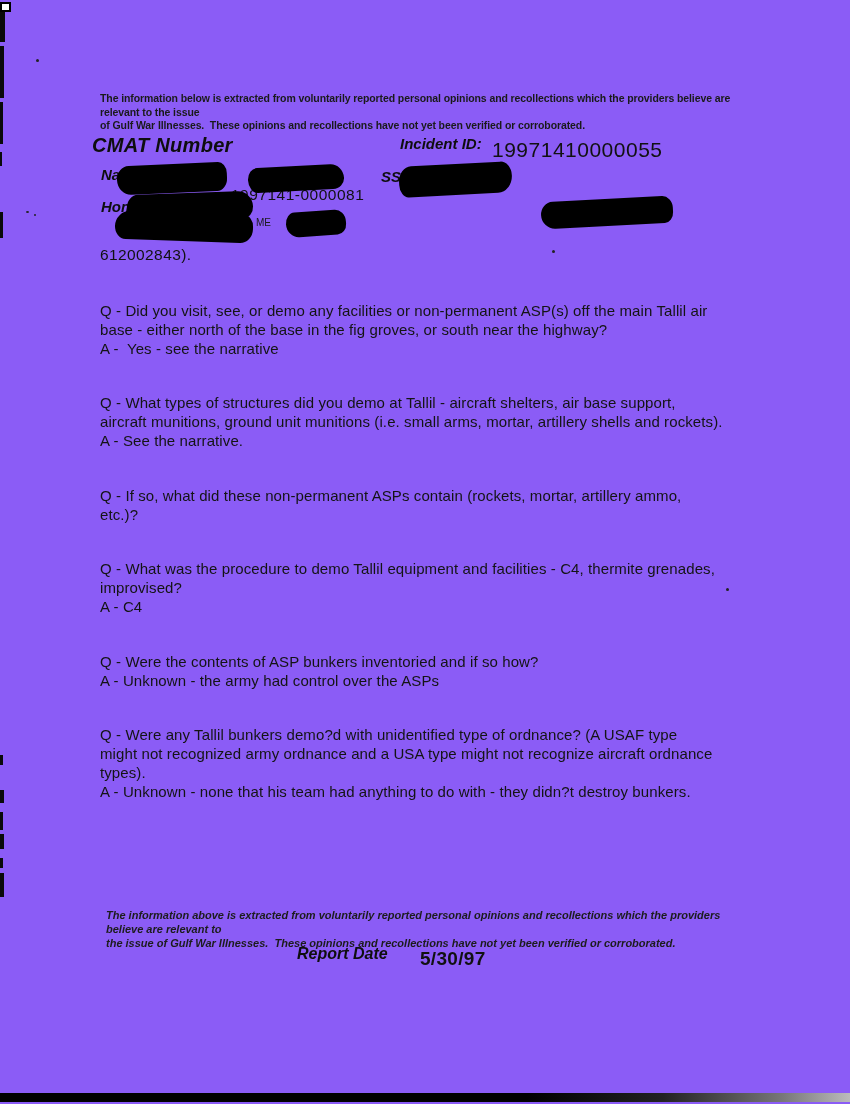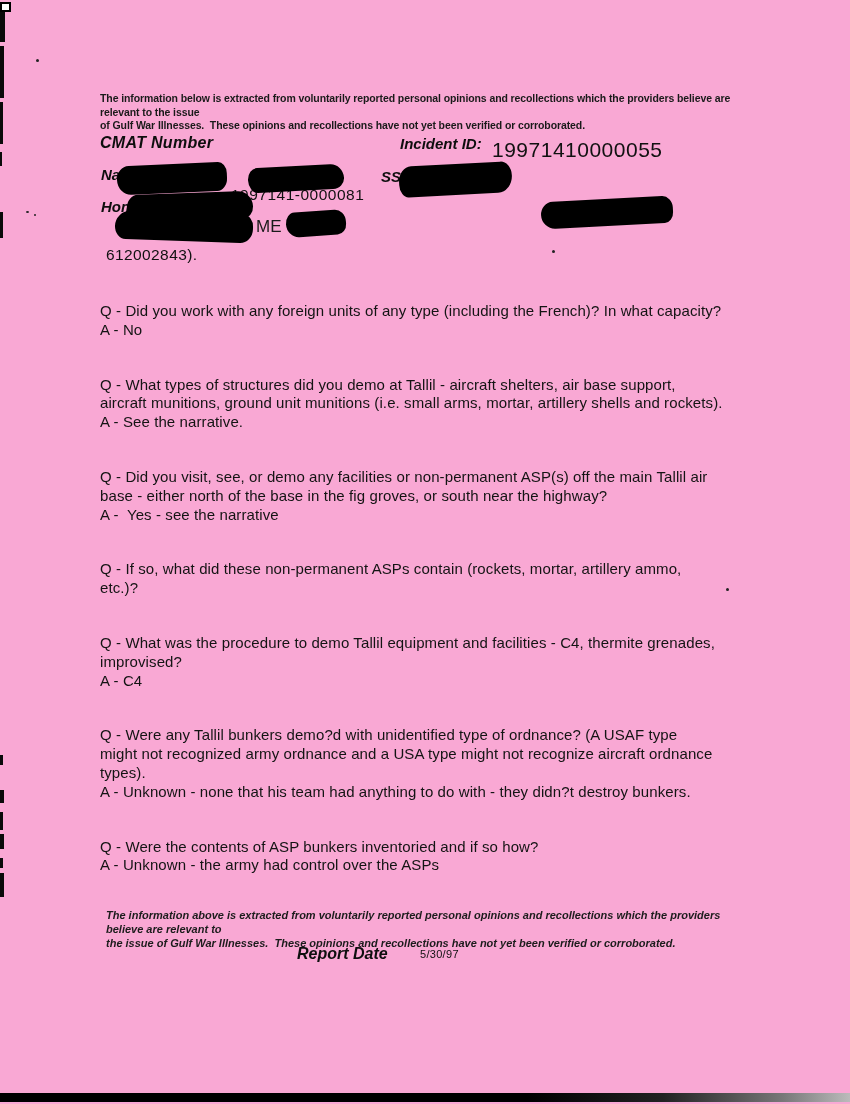--- a/index.html
+++ b/index.html
@@ -1,21 +1,21 @@
 <!DOCTYPE html>
 <html><head>
 <meta charset="utf-8">
 <style>
   * { margin: 0; padding: 0; box-sizing: border-box; }
   html, body { background: #e8e8e8; }
   .page {
     position: relative;
     width: 850px;
     height: 1104px;
-    background: #f9a8d4;
+    background: #8b5cf6;
     overflow: hidden;
     font-family: "Liberation Sans", sans-serif;
     color: #111;
   }
 
   
   .edge-mark { position: absolute; background: #0a0a0a; }
   .bottom-bar {
     position: absolute; left: 0; bottom: 2px; width: 850px; height: 9px;
     background: linear-gradient(90deg, #000 0%, #000 62%, #222 78%, #777 92%, #bbb 100%);
@@ -29,29 +29,29 @@
   
   .top-disclaimer {
     position: absolute; left: 100px; top: 92px; width: 672px;
     font-size: 10.5px; line-height: 13.5px; letter-spacing: -0.1px;
     font-weight: bold; color: #1a1a1a; white-space: pre-wrap;
     transform: scaleY(1.02);
   }
 
   .label-bi { font-weight: bold; font-style: italic; color: #0e0e0e; }
 
-  .cmat-label   { position: absolute; left: 100px; top: 134px; font-size: 16px; letter-spacing: 0.3px; }
+  .cmat-label   { position: absolute; left: 92px; top: 134px; font-size: 20px; letter-spacing: 0.3px; }
   .cmat-value   { position: absolute; left: 231px; top: 138px; font-size: 15.5px; letter-spacing: 0.5px; margin-top: 48px; }
   .incident-label { position: absolute; left: 400px; top: 135px; font-size: 15px; }
   .incident-value { position: absolute; left: 492px; top: 138px; font-size: 21px; letter-spacing: 0.5px; }
 
   .name-label { position: absolute; left: 101px; top: 166px; font-size: 15px; }
   .ssn-label  { position: absolute; left: 381px; top: 168px; font-size: 15px; }
   .home-label { position: absolute; left: 101px; top: 198px; font-size: 15px; }
-  .me-label   { position: absolute; left: 256px; top: 217px; font-size: 17px; color: #1a1a1a; }
+  .me-label   { position: absolute; left: 256px; top: 217px; font-size: 10px; color: #1a1a1a; }
 
   
   .redact { position: absolute; background: #000; }
   .r-name1 { left: 117px; top: 164px; width: 110px; height: 29px; border-radius: 14px 10px 12px 16px / 55% 45% 50% 60%; transform: rotate(-2.5deg); }
   .r-name2 { left: 248px; top: 166px; width: 96px;  height: 25px; border-radius: 10px 14px 12px 10px / 50% 60% 45% 55%; transform: rotate(-3deg); }
   .r-ssn   { left: 399px; top: 164px; width: 113px; height: 31px; border-radius: 14px 12px 16px 10px / 55% 50% 60% 45%; transform: rotate(-3deg); }
   .r-home1 { left: 127px; top: 193px; width: 126px; height: 27px; border-radius: 12px 16px 10px 14px / 50% 60% 45% 55%; transform: rotate(-2deg); }
   .r-home2 { left: 115px; top: 213px; width: 138px; height: 28px; border-radius: 16px 10px 14px 12px / 60% 45% 55% 50%; transform: rotate(2deg); }
   .r-me    { left: 286px; top: 211px; width: 60px;  height: 25px; border-radius: 10px 12px 10px 14px / 50% 55% 45% 60%; transform: rotate(-4deg); }
   .r-phone { left: 541px; top: 199px; width: 132px; height: 27px; border-radius: 14px 12px 10px 16px / 55% 50% 45% 60%; transform: rotate(-3deg); }
@@ -60,37 +60,37 @@
   .phone-box {
     position: absolute; left: 557px; top: 163px; width: 152px; height: 80px;
     border: 2px solid #000; background: #fff;
   }
   .phone-box .phone-label {
     position: absolute; left: 9px; top: 6px; font-size: 15px;
     font-weight: bold; font-style: italic;
   }
 
   
-  .orphan-text { position: absolute; left: 100px; top: 246px; font-size: 15.5px; letter-spacing: 0.4px; margin-left: 6px; }
+  .orphan-text { position: absolute; left: 100px; top: 246px; font-size: 15.5px; letter-spacing: 0.4px; }
 
   .qa-wrap { position: absolute; left: 100px; top: 302px; width: 690px; }
   .qa-block { margin-bottom: 36px; }
   .qa-q, .qa-a {
     font-size: 15px; line-height: 18.8px; white-space: pre-wrap;
     color: #141414; letter-spacing: 0.1px;
   }
 
   
   .bottom-disclaimer {
     position: absolute; left: 106px; top: 908px; width: 640px;
     font-size: 11px; line-height: 14px; font-weight: bold; font-style: italic;
     color: #1c1c1c; white-space: pre-wrap;
   }
   .report-date-label { position: absolute; left: 297px; top: 945px; font-size: 16px; }
-  .report-date-value { position: absolute; left: 420px; top: 948px; font-size: 11px; font-weight: normal; letter-spacing: 0.3px; }
+  .report-date-value { position: absolute; left: 420px; top: 948px; font-size: 19px; font-weight: bold; letter-spacing: 0.3px; }
 </style>
 </head>
 <body>
 
 <div class="page">
 
   <div class="corner-notch"></div>
   <div class="edge-mark" style="left:0;top:12px;width:5px;height:30px;"></div>
   <div class="edge-mark" style="left:0;top:46px;width:4px;height:52px;"></div>
   <div class="edge-mark" style="left:0;top:102px;width:3px;height:42px;"></div>
@@ -128,58 +128,54 @@
   <div class="redact r-home1"></div>
   <div class="redact r-home2"></div>
   <div class="me-label">ME</div>
   <div class="redact r-me"></div>
 
   <div class="redact r-phone"></div>
 
   <div class="orphan-text">612002843).</div>
 
   <div class="qa-wrap">
+
   <div class="qa-block">
-    <div class="qa-q">Q - Did you work with any foreign units of any type (including the French)? In what capacity?</div>
-    <div class="qa-a">A - No</div>
+    <div class="qa-q">Q - Did you visit, see, or demo any facilities or non-permanent ASP(s) off the main Tallil air
+base - either north of the base in the fig groves, or south near the highway?</div>
+    <div class="qa-a">A -  Yes - see the narrative</div>
   </div>
 
   <div class="qa-block">
     <div class="qa-q">Q - What types of structures did you demo at Tallil - aircraft shelters, air base support,
 aircraft munitions, ground unit munitions (i.e. small arms, mortar, artillery shells and rockets).</div>
     <div class="qa-a">A - See the narrative.</div>
-  </div>
-
-  <div class="qa-block">
-    <div class="qa-q">Q - Did you visit, see, or demo any facilities or non-permanent ASP(s) off the main Tallil air
-base - either north of the base in the fig groves, or south near the highway?</div>
-    <div class="qa-a">A -  Yes - see the narrative</div>
   </div>
 
   <div class="qa-block">
     <div class="qa-q">Q - If so, what did these non-permanent ASPs contain (rockets, mortar, artillery ammo,
 etc.)?</div>
   </div>
 
   <div class="qa-block">
     <div class="qa-q">Q - What was the procedure to demo Tallil equipment and facilities - C4, thermite grenades,
 improvised?</div>
     <div class="qa-a">A - C4</div>
   </div>
 
   <div class="qa-block">
+    <div class="qa-q">Q - Were the contents of ASP bunkers inventoried and if so how?</div>
+    <div class="qa-a">A - Unknown - the army had control over the ASPs</div>
+  </div>
+
+  <div class="qa-block">
     <div class="qa-q">Q - Were any Tallil bunkers demo?d with unidentified type of ordnance? (A USAF type
 might not recognized army ordnance and a USA type might not recognize aircraft ordnance
 types).</div>
     <div class="qa-a">A - Unknown - none that his team had anything to do with - they didn?t destroy bunkers.</div>
-  </div>
-
-  <div class="qa-block">
-    <div class="qa-q">Q - Were the contents of ASP bunkers inventoried and if so how?</div>
-    <div class="qa-a">A - Unknown - the army had control over the ASPs</div>
   </div>
 </div>
 
   <div class="bottom-disclaimer">The information above is extracted from voluntarily reported personal opinions and recollections which the providers believe are relevant to
 the issue of Gulf War Illnesses.  These opinions and recollections have not yet been verified or corroborated.</div>
   <div class="report-date-label label-bi">Report Date</div>
   <div class="report-date-value">5/30/97</div>
 
 </div>
 

